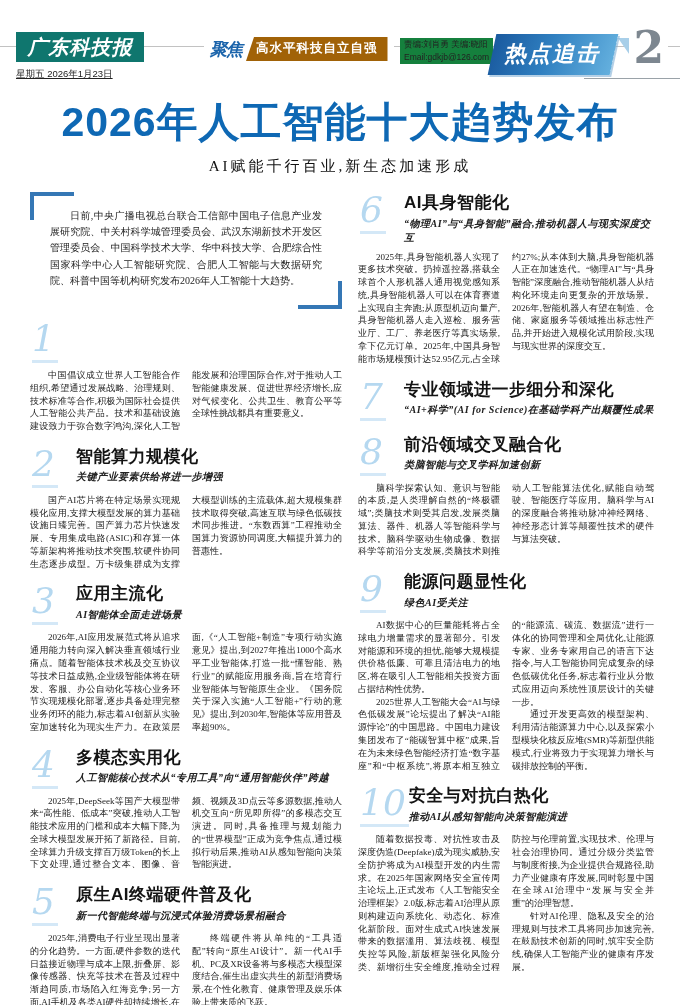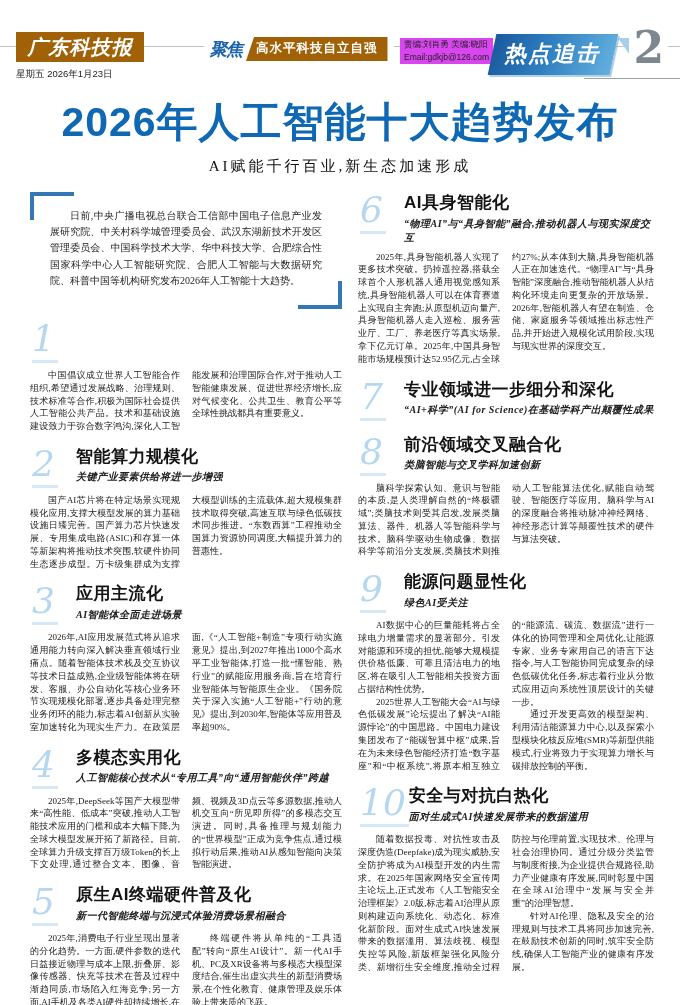--- a/index.html
+++ b/index.html
@@ -5,39 +5,39 @@
   html,body{margin:0;padding:0;}
   body{
     width:680px;height:1005px;overflow:hidden;background:#ffffff;
     font-family:"Liberation Serif","DejaVu Serif",serif;color:#1c1c1c;
     position:relative;
   }
   
   .masthead{position:relative;height:56px;margin-top:30px;}
   .mast-rule{position:absolute;left:0;right:0;top:16px;border-top:1px solid #c2c2c2;}
   .paper-logo{
-    position:absolute;left:16px;top:2px;width:128px;height:30px;background:#a16207;
+    position:absolute;left:16px;top:2px;width:128px;height:30px;background:#0f766e;
     color:#fff;display:flex;align-items:center;justify-content:center;
     font-family:"Liberation Serif",serif;font-weight:bold;font-style:italic;
     font-size:20px;letter-spacing:1px;z-index:2;
   }
-  .mast-date{position:absolute;left:16px;top:38px;font-size:9.5px;color:#222;font-family:"Liberation Sans",sans-serif;}
+  .mast-date{position:absolute;left:16px;top:38px;font-size:9.5px;color:#222;font-family:"Liberation Sans",sans-serif;text-decoration:underline;}
   .focus-group{position:absolute;left:204px;top:7px;display:flex;align-items:flex-end;background:#fff;padding:0 6px;z-index:2;}
   .focus-word{
     color:#1b64ab;font-weight:bold;font-style:italic;font-size:17px;
     font-family:"Liberation Serif",serif;margin-right:4px;letter-spacing:-1px;
   }
   .focus-slogan{
     background:#a16207;color:#fff;font-family:"Liberation Sans",sans-serif;
     font-weight:bold;font-size:12.5px;padding:3px 10px 4px;letter-spacing:1px;
     clip-path:polygon(8px 0,100% 0,100% 100%,0 100%);
   }
   .editor-info{
     position:absolute;left:400px;top:8px;font-size:8.5px;line-height:1.5;color:#222;
-    font-family:"Liberation Sans",sans-serif;background:#d946ef;padding:0 4px;z-index:2;
+    font-family:"Liberation Sans",sans-serif;background:#15803d;padding:0 4px;z-index:2;
   }
   .hotspot-badge{
     position:absolute;right:66px;top:4px;z-index:3;
     background:linear-gradient(100deg,#1a5a9f 0%,#2f7fc0 45%,#64b0de 100%);
     transform:skewX(-12deg);padding:5px 14px 6px 12px;box-shadow:2px 2px 0 rgba(120,170,210,.55);
   }
   .hotspot-badge .txt{
     display:block;transform:skewX(12deg);color:#fff;font-weight:bold;
     font-family:"Liberation Serif",serif;font-size:17px;letter-spacing:2px;
   }
@@ -248,21 +248,21 @@
         <p>2025世界人工智能大会“AI与绿色低碳发展”论坛提出了解决“AI能源悖论”的中国思路。中国电力建设集团发布了“能碳智算中枢”成果,旨在为未来绿色智能经济打造“数字基座”和“中枢系统”,将原本相互独立的“能源流、碳流、数据流”进行一体化的协同管理和全局优化,让能源专家、业务专家用自己的语言下达指令,与人工智能协同完成复杂的绿色低碳优化任务,标志着行业从分散式应用迈向系统性顶层设计的关键一步。</p>
         <p>通过开发更高效的模型架构、利用清洁能源算力中心,以及探索小型模块化核反应堆(SMR)等新型供能模式,行业将致力于实现算力增长与碳排放控制的平衡。</p>
       </div>
     </section>
 
     <section class="trend">
       <div class="sec-head">
         <span class="sec-num"><i>10</i></span>
         <div class="sec-titles">
           <h2 class="sec-title">安全与对抗白热化</h2>
-          <div class="sec-sub">面对生成式AI快速发展带来的数据滥用</div>
+          <div class="sec-sub">推动AI从感知智能向决策智能演进</div>
         </div>
       </div>
       <div class="sec-body">
         <p>随着数据投毒、对抗性攻击及深度伪造(Deepfake)成为现实威胁,安全防护将成为AI模型开发的内生需求。在2025年国家网络安全宣传周主论坛上,正式发布《人工智能安全治理框架》2.0版,标志着AI治理从原则构建迈向系统化、动态化、标准化新阶段。面对生成式AI快速发展带来的数据滥用、算法歧视、模型失控等风险,新版框架强化风险分类、新增衍生安全维度,推动全过程防控与伦理前置,实现技术、伦理与社会治理协同。通过分级分类监管与制度衔接,为企业提供合规路径,助力产业健康有序发展,同时彰显中国在全球AI治理中“发展与安全并重”的治理智慧。</p>
         <p>针对AI伦理、隐私及安全的治理规则与技术工具将同步加速完善,在鼓励技术创新的同时,筑牢安全防线,确保人工智能产业的健康有序发展。</p>
       </div>
     </section>
 
   </div>
 </div>

